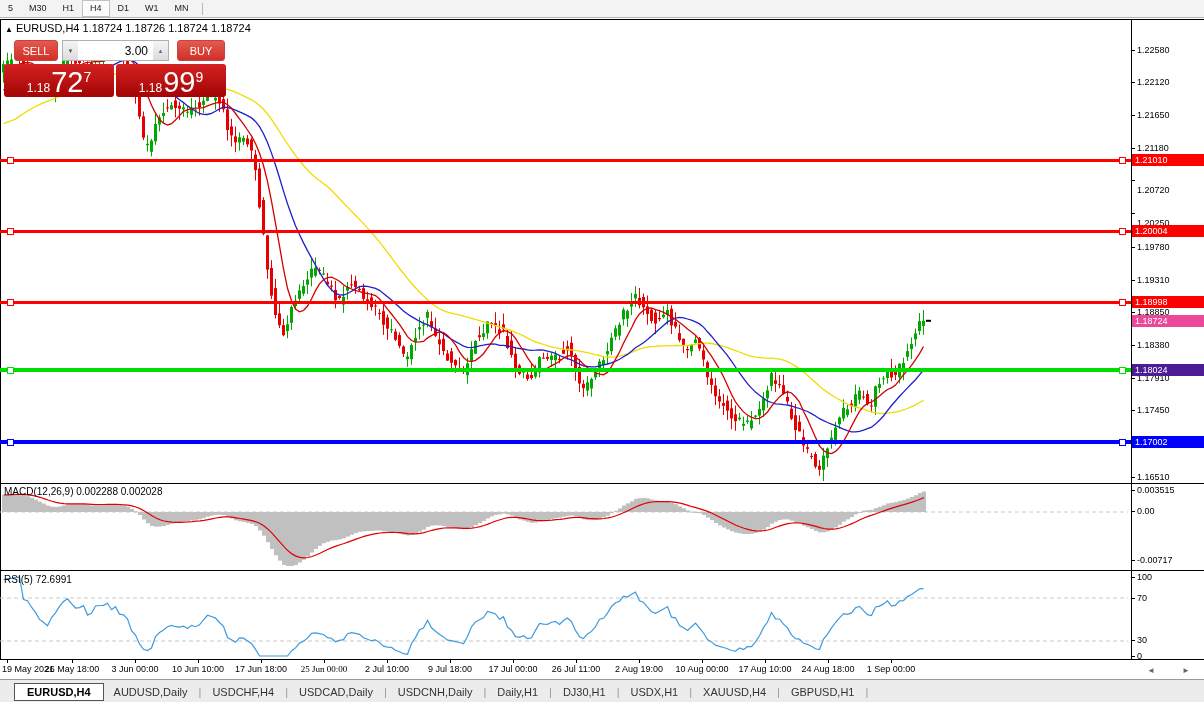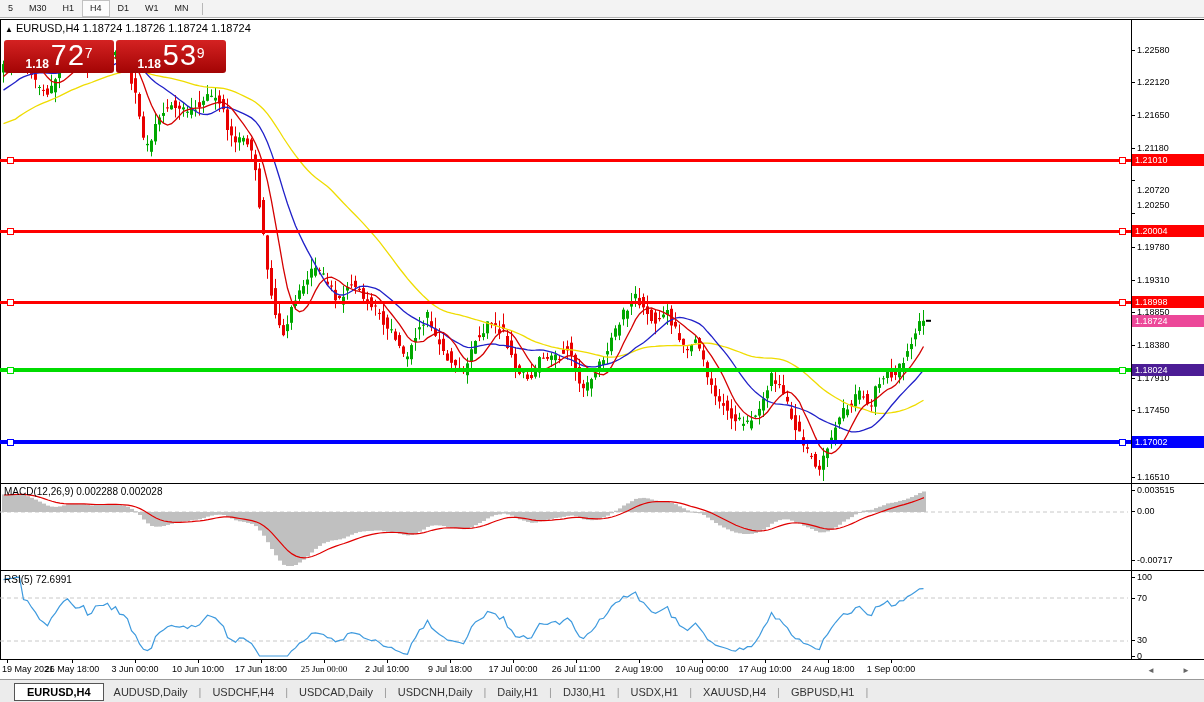--- a/index.html
+++ b/index.html
@@ -39,22 +39,22 @@
   .tp-spin{display:flex;margin-left:4px;border:1px solid #b0b0b0;background:#fff;}
   .tp-arrow{width:15px;border:none;background:linear-gradient(#f4f4f4,#dcdcdc);font-size:6px;padding:0;}
   .tp-arrow .up{color:#4a6faf;}
   .tp-arrow .dn{color:#555;}
   .tp-vol{width:70px;border:none;text-align:right;font-size:12px;padding:0 5px 0 0;outline:none;
           font-family:"Liberation Sans",sans-serif;}
   .tp-row2{display:flex;}
   .tp-price{width:110px;height:33px;border-radius:3px;color:#fff;display:flex;align-items:flex-end;
             justify-content:center;background:linear-gradient(#d42222,#a30404);padding-bottom:2px;box-sizing:border-box;}
   .tp-price + .tp-price{margin-left:2px;}
-  .tp-small{font-size:12px;font-weight:bold;line-height:14px;margin-right:1px;}
-  .tp-big{font-size:29px;line-height:26px;font-weight:normal;font-family:Liberation Mono, monospace;}
+  .tp-small{font-size:12px;font-weight:normal;line-height:14px;margin-right:1px;}
+  .tp-big{font-size:29px;line-height:26px;font-weight:normal;}
   .tp-sup{font-size:14px;line-height:12px;margin-bottom:12px;}
   #scrollL,#scrollR{position:absolute;top:666px;font-size:8px;color:#666;z-index:6;}
   #scrollL{left:1147px;} #scrollR{left:1182px;}
   #tabbar{position:absolute;left:0;top:679px;width:1204px;height:23px;background:#ececec;
           border-top:1px solid #999;display:flex;align-items:center;font-size:11px;}
   .tab{padding:2px 10px;color:#333;white-space:nowrap;}
   .tab.active{background:#fff;border:1px solid #555;font-weight:bold;color:#000;margin-left:14px;padding:2px 12px;}
   .tab-sep{color:#999;margin:0 1px;}
 </style>
 </head>
@@ -787,29 +787,38 @@
   </svg>
 <svg id="svg-rsi" width="1131" height="88">
     <line x1="0" y1="27" x2="1128" y2="27" stroke="#C8C8C8" stroke-dasharray="4 3"></line>
     <line x1="0" y1="70" x2="1128" y2="70" stroke="#C8C8C8" stroke-dasharray="4 3"></line>
     <polyline points="3.5,8.6 7.5,7.7 11.5,7.5 15.5,6.4 19.5,6.2 23.5,28.6 27.5,29.8 31.5,36.2 35.5,41.4 39.5,48.4 43.5,51.2 47.5,54.7 51.5,46.8 55.5,41.8 59.5,35.4 63.5,30.5 67.5,27.8 71.5,32.7 75.5,37.0 79.5,36.6 83.5,34.6 87.5,44.1 91.5,42.3 95.5,35.0 99.5,34.5 103.5,34.4 107.5,32.2 111.5,38.7 115.5,35.7 119.5,43.1 123.5,43.8 127.5,47.9 131.5,59.7 135.5,64.1 139.5,72.9 143.5,78.3 147.5,79.6 151.5,77.0 155.5,65.5 159.5,61.5 163.5,58.9 167.5,55.7 171.5,54.4 175.5,55.7 179.5,56.1 183.5,55.1 187.5,57.5 191.5,54.4 195.5,55.7 199.5,53.8 203.5,48.8 207.5,44.3 211.5,45.5 215.5,47.1 219.5,51.5 223.5,55.4 227.5,66.5 231.5,68.7 235.5,71.3 239.5,66.9 243.5,67.2 247.5,69.9 251.5,72.4 255.5,78.4 259.5,85.0 263.5,85.0 267.5,85.0 271.5,85.0 275.5,85.0 279.5,85.0 283.5,85.0 287.5,85.0 291.5,80.0 295.5,76.9 299.5,72.1 303.5,70.2 307.5,67.1 311.5,62.3 315.5,61.9 319.5,62.7 323.5,63.5 327.5,66.7 331.5,67.2 335.5,70.8 339.5,69.4 343.5,68.7 347.5,62.7 351.5,61.6 355.5,62.3 359.5,63.4 363.5,66.8 367.5,68.3 371.5,69.7 375.5,68.8 379.5,71.6 383.5,75.1 387.5,76.2 391.5,76.4 395.5,79.3 399.5,80.8 403.5,82.7 407.5,83.3 411.5,72.5 415.5,66.6 419.5,58.8 423.5,57.1 427.5,49.2 431.5,56.8 435.5,60.2 439.5,63.5 443.5,65.9 447.5,69.1 451.5,69.7 455.5,70.6 459.5,71.5 463.5,72.8 467.5,65.6 471.5,55.8 475.5,50.9 479.5,48.8 483.5,46.5 487.5,40.5 491.5,41.6 495.5,43.0 499.5,48.3 503.5,45.7 507.5,56.1 511.5,59.2 515.5,65.6 519.5,66.4 523.5,64.8 527.5,67.5 531.5,66.8 535.5,59.4 539.5,52.5 543.5,53.1 547.5,53.4 551.5,51.2 555.5,50.5 559.5,53.4 563.5,49.5 567.5,47.1 571.5,50.7 575.5,59.4 579.5,65.7 583.5,67.6 587.5,62.9 591.5,60.4 595.5,55.7 599.5,48.2 603.5,47.3 607.5,42.1 611.5,35.5 615.5,31.7 619.5,30.2 623.5,25.1 627.5,26.0 631.5,23.2 635.5,21.0 639.5,29.7 643.5,31.4 647.5,36.1 651.5,40.7 655.5,42.4 659.5,40.2 663.5,37.9 667.5,35.6 671.5,46.2 675.5,46.8 679.5,54.5 683.5,56.8 687.5,59.4 691.5,55.8 695.5,52.1 699.5,57.0 703.5,62.0 707.5,68.5 711.5,70.9 715.5,74.1 719.5,75.4 723.5,76.5 727.5,77.7 731.5,79.5 735.5,80.1 739.5,77.0 743.5,78.6 747.5,75.7 751.5,75.6 755.5,70.9 759.5,64.8 763.5,56.6 767.5,51.0 771.5,41.5 775.5,47.8 779.5,48.0 783.5,53.1 787.5,56.9 791.5,63.9 795.5,67.7 799.5,68.1 803.5,72.3 807.5,73.3 811.5,75.2 815.5,77.8 819.5,78.5 823.5,68.1 827.5,63.4 831.5,56.9 835.5,51.5 839.5,46.8 843.5,42.6 847.5,43.3 851.5,41.9 855.5,36.8 859.5,35.4 863.5,39.7 867.5,43.7 871.5,44.6 875.5,36.0 879.5,35.1 883.5,32.9 887.5,29.8 891.5,35.1 895.5,34.2 899.5,29.9 903.5,29.7 907.5,25.6 911.5,23.5 915.5,20.7 919.5,17.8 923.5,17.7 " fill="none" stroke="#3E9ADE" stroke-width="1.2"></polyline>
   </svg>
 
 <div id="legend-main"><span class="tri">▲</span><span>EURUSD,H4 1.18724 1.18726 1.18724 1.18724</span></div>
 
 <div id="trade-panel">
+  <div class="tp-row1">
+    <button class="tp-sell">SELL</button>
+    <div class="tp-spin">
+      <button class="tp-arrow"><span class="dn">▼</span></button>
+      <input class="tp-vol" readonly="" value="3.00" style="">
+      <button class="tp-arrow"><span class="up">▲</span></button>
+    </div>
+    <button class="tp-buy">BUY</button>
+  </div>
   <div class="tp-row2">
     <div class="tp-price">
       <span class="tp-small">1.18</span>
         <span class="tp-big">72</span>
         <span class="tp-sup">7</span>
     </div>
     <div class="tp-price">
       <span class="tp-small">1.18</span>
-        <span class="tp-big">53</span>
+        <span class="tp-big">99</span>
         <span class="tp-sup">9</span>
     </div>
   </div>
 </div>
 
 <div id="macd-legend">MACD(12,26,9) 0.002288 0.002028</div>
 <div id="rsi-legend">RSI(5) 72.6991</div>
 
 <div id="time-axis">
     <div class="t-tick" style="left: 7px;"></div>
@@ -893,21 +902,21 @@
 <div class="axis-label" style="top: 45px;">1.22580</div>
 <div class="axis-tick" style="top: 82px;"></div>
 <div class="axis-label" style="top: 77px;">1.22120</div>
 <div class="axis-tick" style="top: 115px;"></div>
 <div class="axis-label" style="top: 110px;">1.21650</div>
 <div class="axis-tick" style="top: 148px;"></div>
 <div class="axis-label" style="top: 143px;">1.21180</div>
 <div class="axis-tick" style="top: 180px;"></div>
 <div class="axis-label" style="top: 185px;">1.20720</div>
 <div class="axis-tick" style="top: 213px;"></div>
-<div class="axis-label" style="top: 200px;">1.20250</div>
+<div class="axis-label" style="top: 218px;">1.20250</div>
 <div class="axis-tick" style="top: 247px;"></div>
 <div class="axis-label" style="top: 242px;">1.19780</div>
 <div class="axis-tick" style="top: 280px;"></div>
 <div class="axis-label" style="top: 275px;">1.19310</div>
 <div class="axis-tick" style="top: 312px;"></div>
 <div class="axis-label" style="top: 307px;">1.18850</div>
 <div class="axis-tick" style="top: 345px;"></div>
 <div class="axis-label" style="top: 340px;">1.18380</div>
 <div class="axis-tick" style="top: 378px;"></div>
 <div class="axis-label" style="top: 373px;">1.17910</div>

